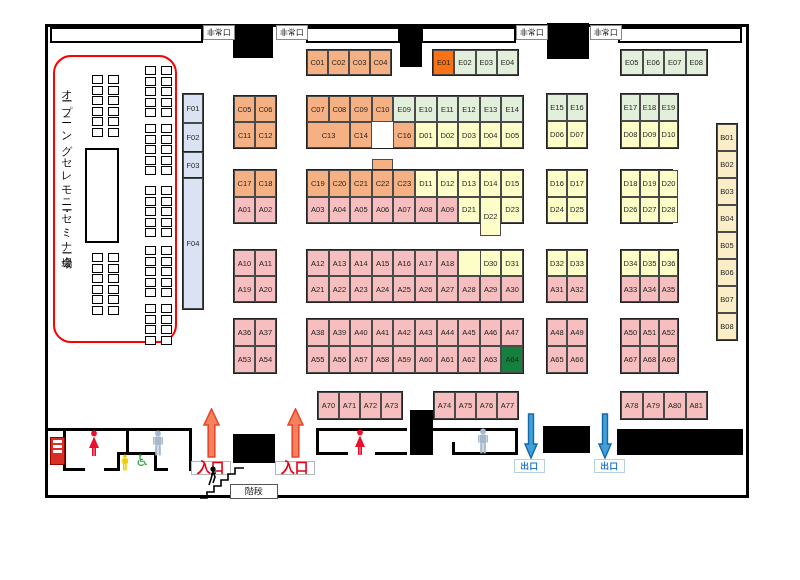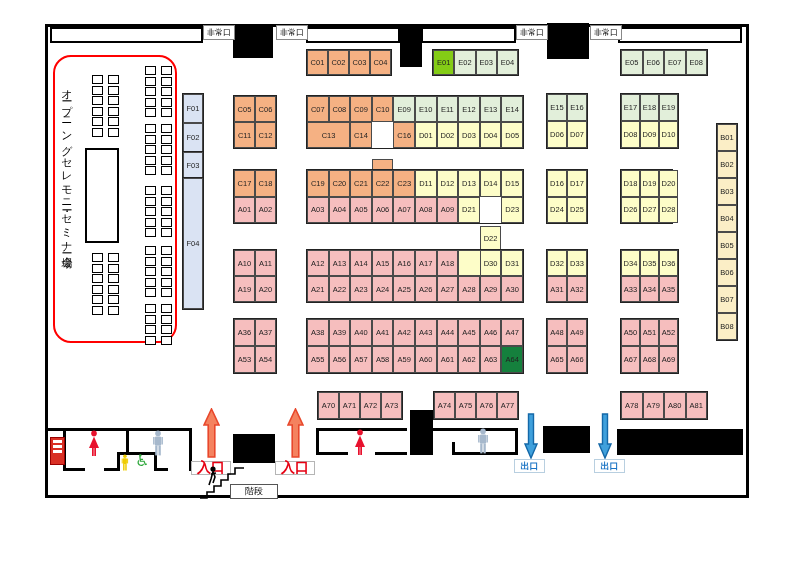--- a/index.html
+++ b/index.html
@@ -157,21 +157,21 @@
     </div>
 
   <div id="booths">
       <div class="abs block" style="left: 306px; top: 49px; width: 86px; height: 27px;">
         <div class="abs cell" style="left: 0px; top: 0px; width: 21px; height: 25px; background: rgb(245, 177, 131);">C01</div>
         <div class="abs cell" style="left: 21px; top: 0px; width: 21px; height: 25px; background: rgb(245, 177, 131);">C02</div>
         <div class="abs cell" style="left: 42px; top: 0px; width: 21px; height: 25px; background: rgb(245, 177, 131);">C03</div>
         <div class="abs cell" style="left: 63px; top: 0px; width: 21px; height: 25px; background: rgb(245, 177, 131);">C04</div>
       </div>
       <div class="abs block" style="left: 432px; top: 49px; width: 87.2px; height: 27px;">
-        <div class="abs cell" style="left: 0px; top: 0px; width: 21.3px; height: 25px; background: #84cc16;">E01</div>
+        <div class="abs cell" style="left: 0px; top: 0px; width: 21.3px; height: 25px; background: #f97316;">E01</div>
         <div class="abs cell" style="left: 21.3px; top: 0px; width: 21.3px; height: 25px; background: rgb(226, 239, 218);">E02</div>
         <div class="abs cell" style="left: 42.6px; top: 0px; width: 21.3px; height: 25px; background: rgb(226, 239, 218);">E03</div>
         <div class="abs cell" style="left: 63.9px; top: 0px; width: 21.3px; height: 25px; background: rgb(226, 239, 218);">E04</div>
       </div>
       <div class="abs block" style="left: 620px; top: 49px; width: 88px; height: 27px;">
         <div class="abs cell" style="left: 0px; top: 0px; width: 21.5px; height: 25px; background: rgb(226, 239, 218);">E05</div>
         <div class="abs cell" style="left: 21.5px; top: 0px; width: 21.5px; height: 25px; background: rgb(226, 239, 218);">E06</div>
         <div class="abs cell" style="left: 43px; top: 0px; width: 21.5px; height: 25px; background: rgb(226, 239, 218);">E07</div>
         <div class="abs cell" style="left: 64.5px; top: 0px; width: 21.5px; height: 25px; background: rgb(226, 239, 218);">E08</div>
       </div>
@@ -254,21 +254,21 @@
         <div class="abs cell" style="left: 172.8px; top: 0px; width: 21.6px; height: 26.5px; background: rgb(253, 253, 200);">D14</div>
         <div class="abs cell" style="left: 194.4px; top: 0px; width: 21.6px; height: 26.5px; background: rgb(253, 253, 200);">D15</div>
         <div class="abs cell" style="left: 0px; top: 26.5px; width: 21.6px; height: 26.5px; background: rgb(246, 190, 190);">A03</div>
         <div class="abs cell" style="left: 21.6px; top: 26.5px; width: 21.6px; height: 26.5px; background: rgb(246, 190, 190);">A04</div>
         <div class="abs cell" style="left: 43.2px; top: 26.5px; width: 21.6px; height: 26.5px; background: rgb(246, 190, 190);">A05</div>
         <div class="abs cell" style="left: 64.8px; top: 26.5px; width: 21.6px; height: 26.5px; background: rgb(246, 190, 190);">A06</div>
         <div class="abs cell" style="left: 86.4px; top: 26.5px; width: 21.6px; height: 26.5px; background: rgb(246, 190, 190);">A07</div>
         <div class="abs cell" style="left: 108px; top: 26.5px; width: 21.6px; height: 26.5px; background: rgb(246, 190, 190);">A08</div>
         <div class="abs cell" style="left: 129.6px; top: 26.5px; width: 21.6px; height: 26.5px; background: rgb(246, 190, 190);">A09</div>
         <div class="abs cell" style="left: 151.2px; top: 26.5px; width: 21.6px; height: 26.5px; background: rgb(253, 253, 200);">D21</div>
-        <div class="abs cell" style="left: 172.8px; top: 26.5px; width: 21.6px; height: 25px; background: rgb(253, 253, 200); margin-top: 29px;">D22</div>
+        <div class="abs cell" style="left: 172.8px; top: 26.5px; width: 21.6px; height: 39px; background: rgb(253, 253, 200);">D22</div>
         <div class="abs cell" style="left: 194.4px; top: 26.5px; width: 21.6px; height: 26.5px; background: rgb(253, 253, 200);">D23</div>
       </div>
       <div class="abs block" style="left: 546px; top: 169px; width: 42px; height: 55px;">
         <div class="abs cell" style="left: 0px; top: 0px; width: 20px; height: 26.5px; background: rgb(253, 253, 200);">D16</div>
         <div class="abs cell" style="left: 20px; top: 0px; width: 20px; height: 26.5px; background: rgb(253, 253, 200);">D17</div>
         <div class="abs cell" style="left: 0px; top: 26.5px; width: 20px; height: 26.5px; background: rgb(253, 253, 200);">D24</div>
         <div class="abs cell" style="left: 20px; top: 26.5px; width: 20px; height: 26.5px; background: rgb(253, 253, 200);">D25</div>
       </div>
       <div class="abs block" style="left: 620px; top: 169px; width: 53px; height: 55px;">
         <div class="abs cell" style="left: 0px; top: 0px; width: 19px; height: 26.5px; background: rgb(253, 253, 200);">D18</div>

